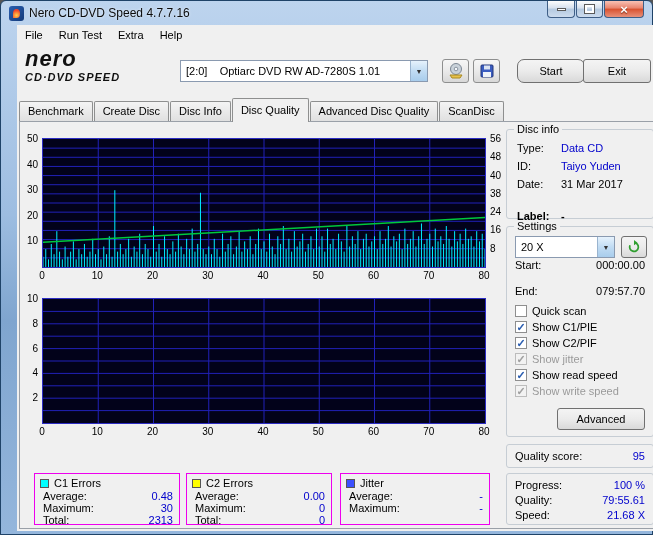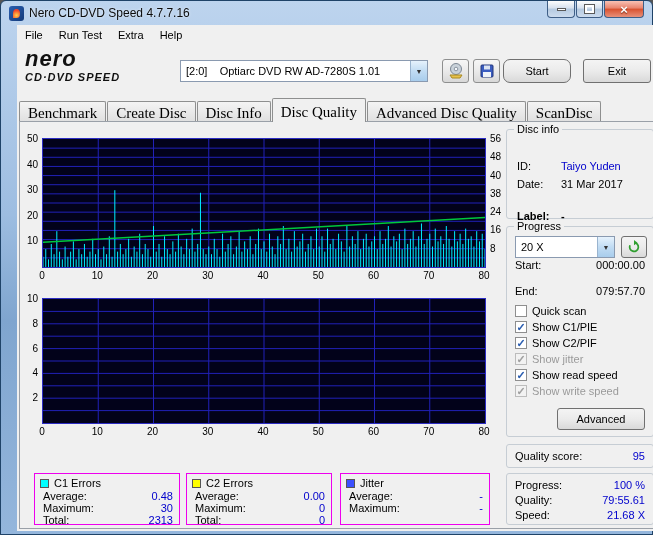--- a/index.html
+++ b/index.html
@@ -35,26 +35,26 @@
   .combo { position:relative; background:#fff; border:1px solid #8a9ab0; height:22px; }
   .combo-text { position:absolute; left:5px; top:4px; white-space:pre; font-size:11px; }
   .combo-arrow { position:absolute; right:0; top:0; bottom:0; width:17px; border-left:1px solid #9ab4cf;
     background:linear-gradient(#e6f2fc,#c1dcf3 50%,#a8cdec); display:flex; align-items:center; justify-content:center;
     font-size:7px; color:#333; }
   .drive-combo { position:absolute; left:163px; top:15px; width:248px; }
   .toolbtn { position:absolute; top:14px; width:27px; height:24px; border:1px solid #8e8f8f; border-radius:3px;
     background:linear-gradient(#f6f6f6,#eaeaea 50%,#d8d8d8); display:flex; align-items:center; justify-content:center; }
   .btn { border:1px solid #707070; border-radius:3px; background:linear-gradient(#f4f4f4,#ebebeb 50%,#d9d9d9);
     font-size:11px; display:flex; align-items:center; justify-content:center; cursor:default; }
-  .start-btn { position:absolute; left:486px; top:14px; width:68px; height:24px;border-radius:7px; }
+  .start-btn { position:absolute; left:500px; top:14px; width:68px; height:24px;border-radius:7px; }
   .exit-btn { position:absolute; left:566px; top:14px; width:68px; height:24px; }
 
   .tabstrip { position:absolute; top:72px; left:2px; right:2px; height:24px; display:flex; align-items:flex-end; }
   .tab { height:20px; padding:3px 8px 0; border:1px solid #8e8f8f; border-bottom:none; border-radius:2px 2px 0 0;
-    background:linear-gradient(#f4f4f4,#e0e0e0); margin-right:1px; font-size:15px;font-family:Liberation Serif, serif; }
+    background:linear-gradient(#f4f4f4,#e0e0e0); margin-right:1px; font-size:11px; }
   .tab.active { height:24px; padding-top:5px; background:#f0f0f0; margin-bottom:-1px; z-index:5; position:relative; }
 
   .tabpage { position:absolute; top:96px; left:2px; right:2px; bottom:2px; border:1px solid #9aa0a8; background:#f0f0f0; }
 
   .tick { position:absolute; font-size:10px; color:#000; line-height:10px; }
   .tickcol { position:absolute; }
   .plot { position:absolute; background:#02021a; border:1px solid #2c2cc4; }
   .c1-left  { left:0;   top:16px;  width:20px;  height:130px; }
   .c1-plot  { left:22px; top:16px;  width:444px; height:130px; }
   .c1-right { left:468px;top:16px;  width:18px;  height:130px; }
@@ -418,36 +418,40 @@
           <span class="tick" style="left: 165.75px; top: 0px; transform: translateX(-50%);">30</span>
           <span class="tick" style="left: 221px; top: 0px; transform: translateX(-50%);">40</span>
           <span class="tick" style="left: 276.25px; top: 0px; transform: translateX(-50%);">50</span>
           <span class="tick" style="left: 331.5px; top: 0px; transform: translateX(-50%);">60</span>
           <span class="tick" style="left: 386.75px; top: 0px; transform: translateX(-50%);">70</span>
           <span class="tick" style="left: 442px; top: 0px; transform: translateX(-50%);">80</span>
         </div>
 
       <div class="groupbox discinfo">
         <span class="gb-caption">Disc info</span>
+        <div class="info-row" style="top:12px;">
+          <span class="info-label">Type:</span>
+          <span class="info-value blue">Data CD</span>
+        </div>
         <div class="info-row" style="top:30px;">
           <span class="info-label">ID:</span>
           <span class="info-value blue">Taiyo Yuden</span>
         </div>
         <div class="info-row" style="top:48px;">
           <span class="info-label">Date:</span>
           <span class="info-value">31 Mar 2017</span>
         </div>
         <div class="info-row" style="top:80px;font-weight:bold;">
           <span class="info-label">Label:</span>
           <span class="info-value">-</span>
         </div>
       </div>
 
       <div class="groupbox settings">
-        <span class="gb-caption">Progress</span>
+        <span class="gb-caption">Settings</span>
         <div class="combo speed-combo">
           <span class="combo-text">20 X</span>
           <span class="combo-arrow">▼</span>
         </div>
         <div class="btn refresh-btn">
           <svg width="14" height="14" viewBox="0 0 16 16">
             <path d="M8 3 a5 5 0 1 1 -4.6 3" fill="none" stroke="#2f9e2f" stroke-width="2"></path>
             <polygon points="8,0 8,6 12,3" fill="#2f9e2f"></polygon>
           </svg>
         </div>

